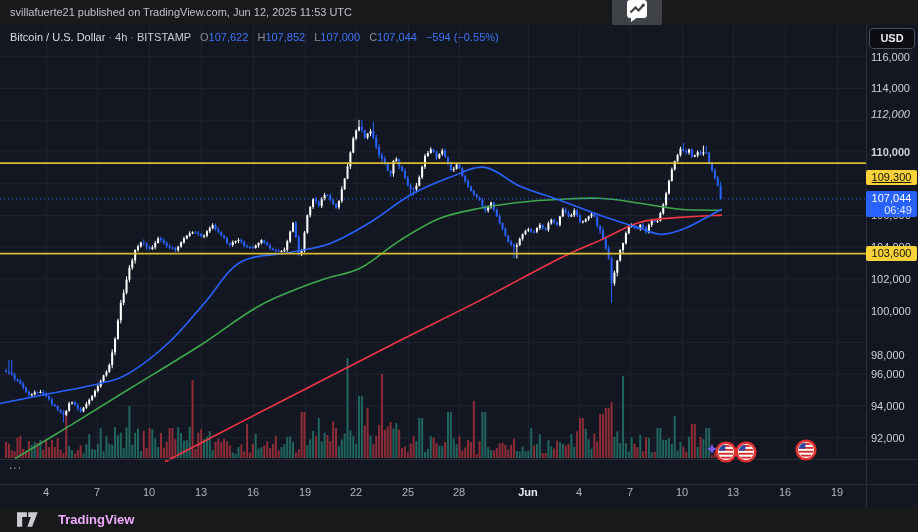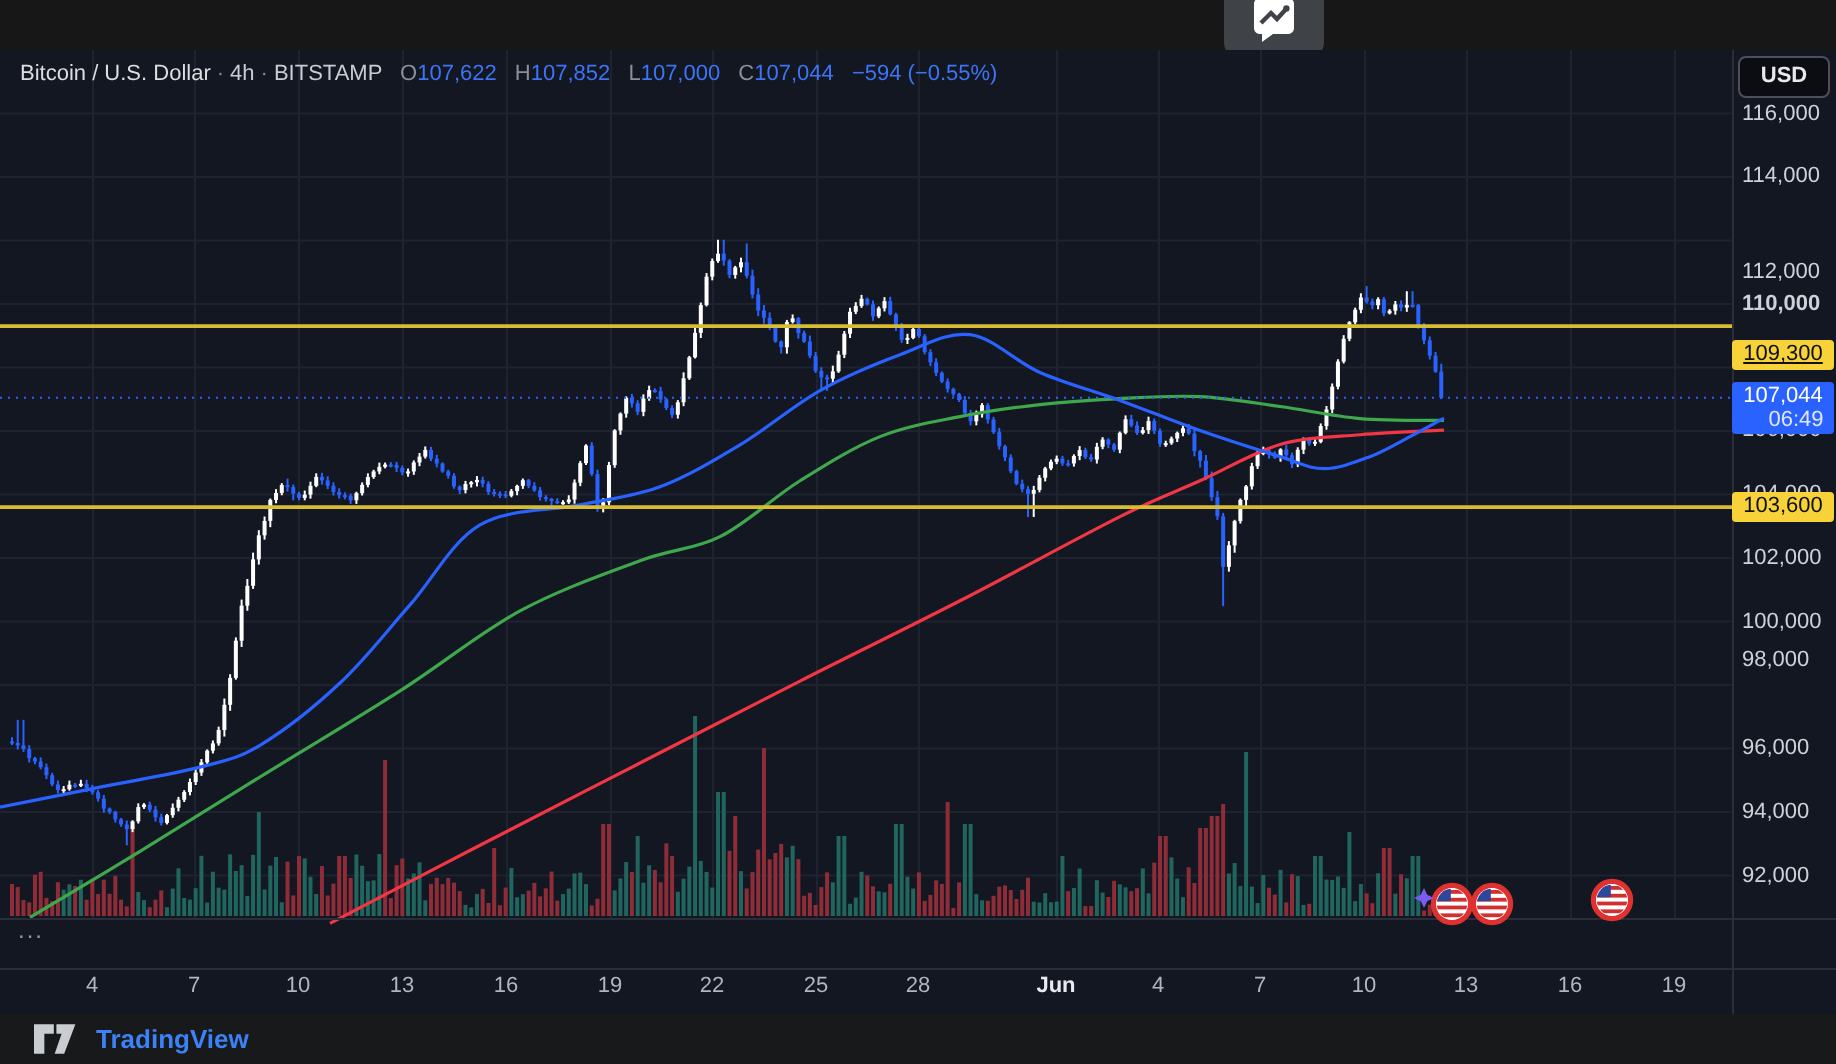--- a/index.html
+++ b/index.html
@@ -34,27 +34,30 @@
   .tag.yellow{background:#f7d238;color:#101010;}
   #last-price-tag{position:absolute;left:0px;width:51px;height:26px;background:#2962ff;border-radius:2px;
     color:#ffffff;text-align:center;z-index:6;}
   #last-price-tag .lp{font-size:11px;line-height:14px;}
   #last-price-tag .cd{font-size:11px;line-height:10px;opacity:.85;margin-left:13px;}
   
   #pane-ellipsis{position:absolute;left:9px;top:434px;width:24px;height:16px;color:#9598a1;font-size:12px;
     letter-spacing:1px;line-height:12px;z-index:4;cursor:pointer;}
   
   #footer{position:absolute;left:0;top:507px;width:918px;height:25px;background:#18191b;display:flex;align-items:center;}
-  #footer .brand{margin-left:6px;color:#3b82f6;font-size:13px;font-weight:bold;}
+  #footer .brand{margin-left:16px;color:#f0abfc;font-size:13px;font-weight:bold;}
   #tv-mark{margin-left:17px;display:block;}
 </style>
 </head>
 <body>
 <div id="app">
 
+  <div id="top-bar">
+    <span>svillafuerte21 published on TradingView.com, Jun 12, 2025 11:53 UTC</span>
+  </div>
 
   <div id="badge">
     <span>
       <svg width="24" height="24" viewBox="0 0 24 24">
         <path d="M5 1h14c1.7 0 3 1.3 3 3v12c0 1.7-1.3 3-3 3h-7.5L6 23v-4H5c-1.7 0-3-1.3-3-3V4c0-1.7 1.3-3 3-3z" fill="#ffffff"></path>
         <path d="M5.5 13.5l5-5 3 3 5-5.5" stroke="#3f4347" stroke-width="2.2" fill="none"></path>
         <circle cx="18.2" cy="6.2" r="1.6" fill="#3f4347"></circle>
       </svg>
     </span>
   </div>
@@ -921,28 +924,28 @@
         <span class="lg-letter">C</span><span class="lg-val-blue">107,044</span>
         <span class="lg-change">−594 (−0.55%)</span>
       </div>
     </div>
 
     <div id="price-axis">
       <div id="usd-btn">USD</div>
       <div id="axis-labels">
           <div class="ax-label" style="top: 24.7px;">116,000</div>
           <div class="ax-label" style="top: 56.4516px;">114,000</div>
-          <div class="ax-label" style="top: 104px;">112,000</div>
+          <div class="ax-label" style="top: 82px; font-style: italic;">112,000</div>
           <div class="ax-label" style="top: 119.955px; font-weight: bold;">110,000</div>
           <div class="ax-label" style="top: 154px; margin-top: 20px;">108,000</div>
           <div class="ax-label" style="top: 183.458px;">106,000</div>
           <div class="ax-label" style="top: 215.21px;">104,000</div>
           <div class="ax-label" style="top: 246.961px;">102,000</div>
           <div class="ax-label" style="top: 278.713px;">100,000</div>
-          <div class="ax-label" style="top: 298px;">98,000</div>
+          <div class="ax-label" style="top: 323px;">98,000</div>
           <div class="ax-label" style="top: 342.216px;">96,000</div>
           <div class="ax-label" style="top: 373.968px;">94,000</div>
           <div class="ax-label" style="top: 405.719px;">92,000</div>
         </div>
       <div class="tag yellow" id="tag-upper" style="top: 145px; text-decoration: underline;">109,300</div>
       <div class="tag yellow" id="tag-lower" style="top: 221.06px;">103,600</div>
       <div id="last-price-tag" style="top: 166.384px;">
         <div class="lp">107,044</div>
         <div class="cd">06:49</div>
       </div>

